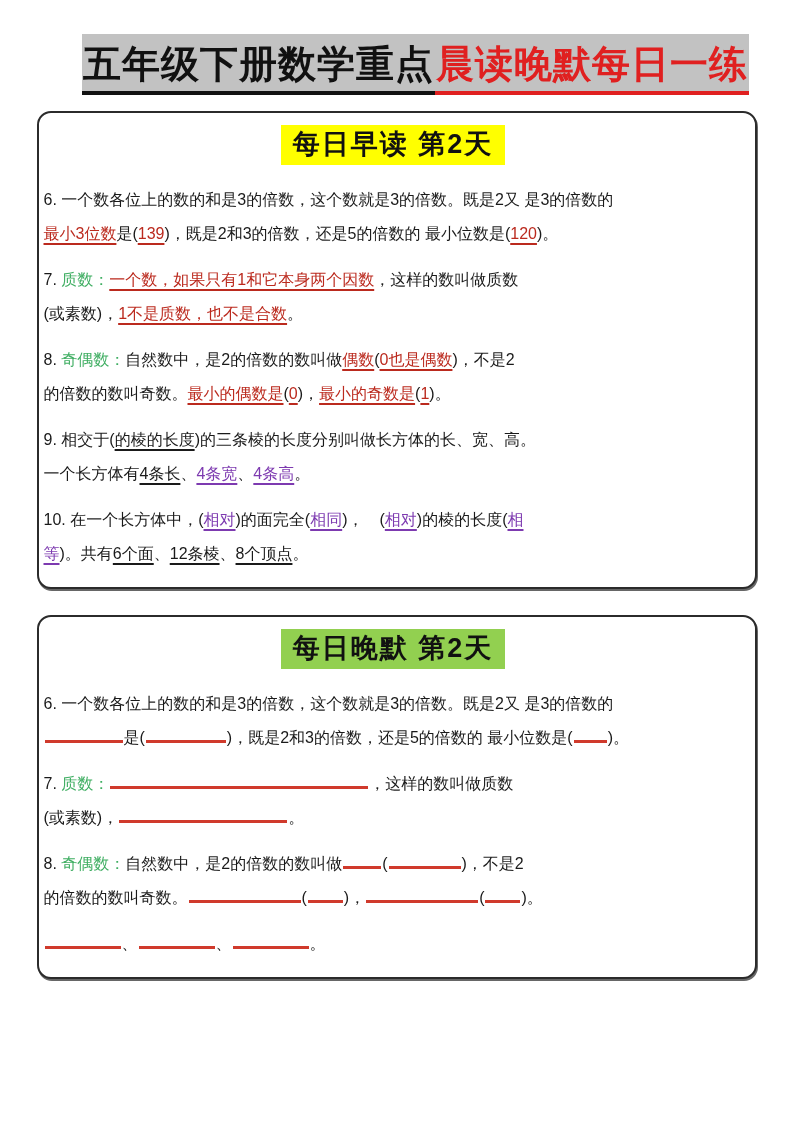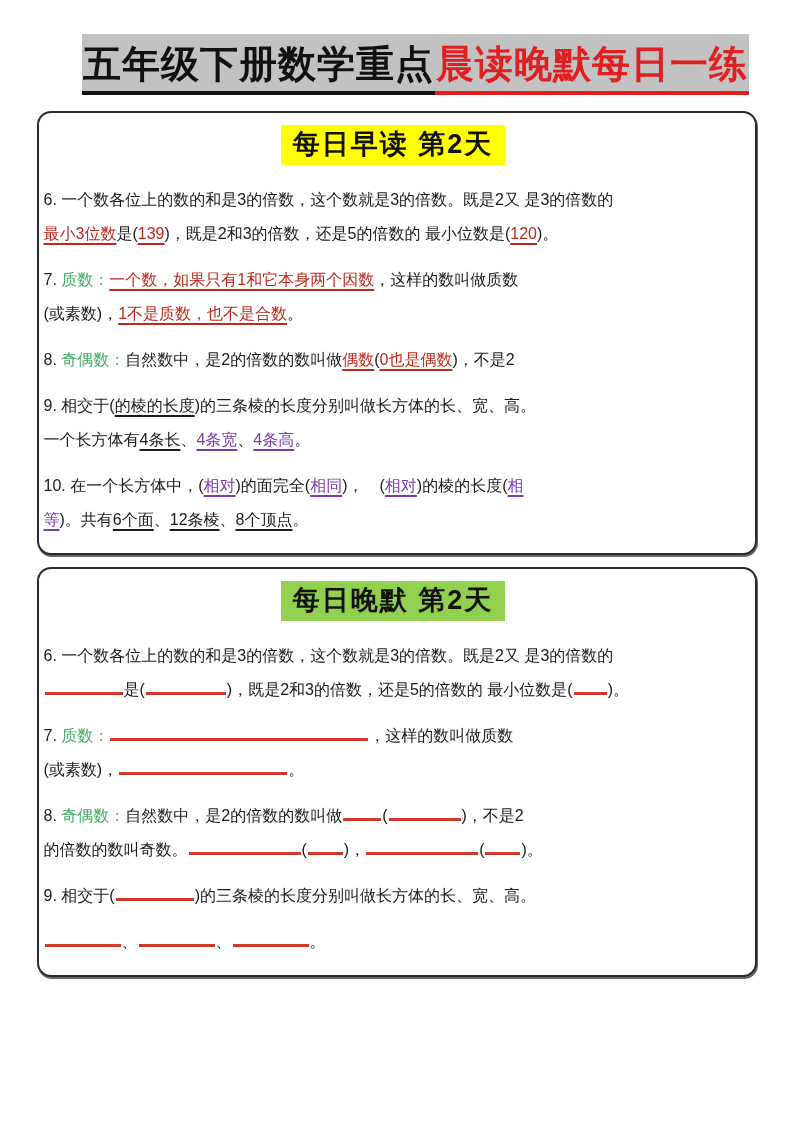--- a/index.html
+++ b/index.html
@@ -28,21 +28,21 @@
     margin:0 0 16px 0;
     letter-spacing:1px;
     white-space:nowrap;
     padding-left:38px;
   }
   .title .tpart{background:var(--title-bg);padding:5px 1px 1px 1px;display:inline-block;}
   .tblack{color:#111;border-bottom:4px solid #111;}
   .tred{color:var(--title-red);border-bottom:4px solid var(--title-red);}
   .box{
     width:720px;
-    margin:0 auto 12px auto;
+    margin:0 auto 26px auto;
     border:2px solid #2b2b2b;
     border-radius:14px;
     box-sizing:border-box;
     padding:13px 12px 16px 5px;
     box-shadow:1px 2px 0 #666;
     background:#fff;
   }
   .box-header{text-align:center;margin:0 0 21px 0;}
   .hl{
     font-size:27px;font-weight:bold;color:#111;
@@ -80,20 +80,21 @@
         <div class="item">
           <div class="line"><span class="seg-k">6. 一个数各位上的数的和是3的倍数，这个数就是3的倍数。既是2又 是3的倍数的</span></div>
           <div class="line"><span class="seg-r">最小3位数</span><span class="seg-k">是(</span><span class="seg-r">139</span><span class="seg-k">)，既是2和3的倍数，还是5的倍数的 最小位数是(</span><span class="seg-r">120</span><span class="seg-k">)。</span></div>
         </div>
         <div class="item">
           <div class="line"><span class="seg-k">7. </span><span class="seg-g">质数：</span><span class="seg-r">一个数，如果只有1和它本身两个因数</span><span class="seg-k">，这样的数叫做质数</span></div>
           <div class="line"><span class="seg-k">(或素数)，</span><span class="seg-r">1不是质数，也不是合数</span><span class="seg-k">。</span></div>
         </div>
         <div class="item">
           <div class="line"><span class="seg-k">8. </span><span class="seg-g">奇偶数：</span><span class="seg-k">自然数中，是2的倍数的数叫做</span><span class="seg-r">偶数</span><span class="seg-k">(</span><span class="seg-r">0也是偶数</span><span class="seg-k">)，不是2</span></div>
+          <div class="line"><span class="seg-k">的倍数的数叫奇数。</span><span class="seg-r">最小的偶数是</span><span class="seg-k">(</span><span class="seg-r">0</span><span class="seg-k">)，</span><span class="seg-r">最小的奇数是</span><span class="seg-k">(</span><span class="seg-r">1</span><span class="seg-k">)。</span></div>
         </div>
         <div class="item">
           <div class="line"><span class="seg-k">9. 相交于(</span><span class="seg-u">的棱的长度</span><span class="seg-k">)的三条棱的长度分别叫做长方体的长、宽、高。</span></div>
           <div class="line"><span class="seg-k">一个长方体有</span><span class="seg-u">4条长</span><span class="seg-k">、</span><span class="seg-p">4条宽</span><span class="seg-k">、</span><span class="seg-p">4条高</span><span class="seg-k">。</span></div>
         </div>
         <div class="item">
           <div class="line"><span class="seg-k">10. 在一个长方体中，(</span><span class="seg-p">相对</span><span class="seg-k">)的面完全(</span><span class="seg-p">相同</span><span class="seg-k">)，　(</span><span class="seg-p">相对</span><span class="seg-k">)的棱的长度(</span><span class="seg-p">相</span></div>
           <div class="line"><span class="seg-p">等</span><span class="seg-k">)。共有</span><span class="seg-u">6个面</span><span class="seg-k">、</span><span class="seg-u">12条棱</span><span class="seg-k">、</span><span class="seg-u">8个顶点</span><span class="seg-k">。</span></div>
         </div>
       </div>
@@ -110,21 +111,20 @@
         </div>
         <div class="item">
           <div class="line"><span class="seg-k">7. </span><span class="seg-g">质数：</span><span class="blank" style="width: 258px;"></span><span class="seg-k">，这样的数叫做质数</span></div>
           <div class="line"><span class="seg-k">(或素数)，</span><span class="blank" style="width: 168px;"></span><span class="seg-k">。</span></div>
         </div>
         <div class="item">
           <div class="line"><span class="seg-k">8. </span><span class="seg-g">奇偶数：</span><span class="seg-k">自然数中，是2的倍数的数叫做</span><span class="blank" style="width: 38px;"></span><span class="seg-k">(</span><span class="blank" style="width: 72px;"></span><span class="seg-k">)，不是2</span></div>
           <div class="line"><span class="seg-k">的倍数的数叫奇数。</span><span class="blank" style="width: 112px;"></span><span class="seg-k">(</span><span class="blank" style="width: 35px;"></span><span class="seg-k">)，</span><span class="blank" style="width: 112px;"></span><span class="seg-k">(</span><span class="blank" style="width: 35px;"></span><span class="seg-k">)。</span></div>
         </div>
         <div class="item">
-          <div class="line"><span class="seg-k">9. 相交于(</span><span class="blank" style="width: 78px;"></span><span class="seg-k">)的三条棱的长度分别叫做长方体的长、宽、高。</span></div>
         </div>
         <div class="item">
           <div class="line"><span class="blank" style="width: 76px;"></span><span class="seg-k">、</span><span class="blank" style="width: 76px;"></span><span class="seg-k">、</span><span class="blank" style="width: 76px;"></span><span class="seg-k">。</span></div>
         </div>
       </div>
   </section>
 
 </div>
 
 </body></html>

